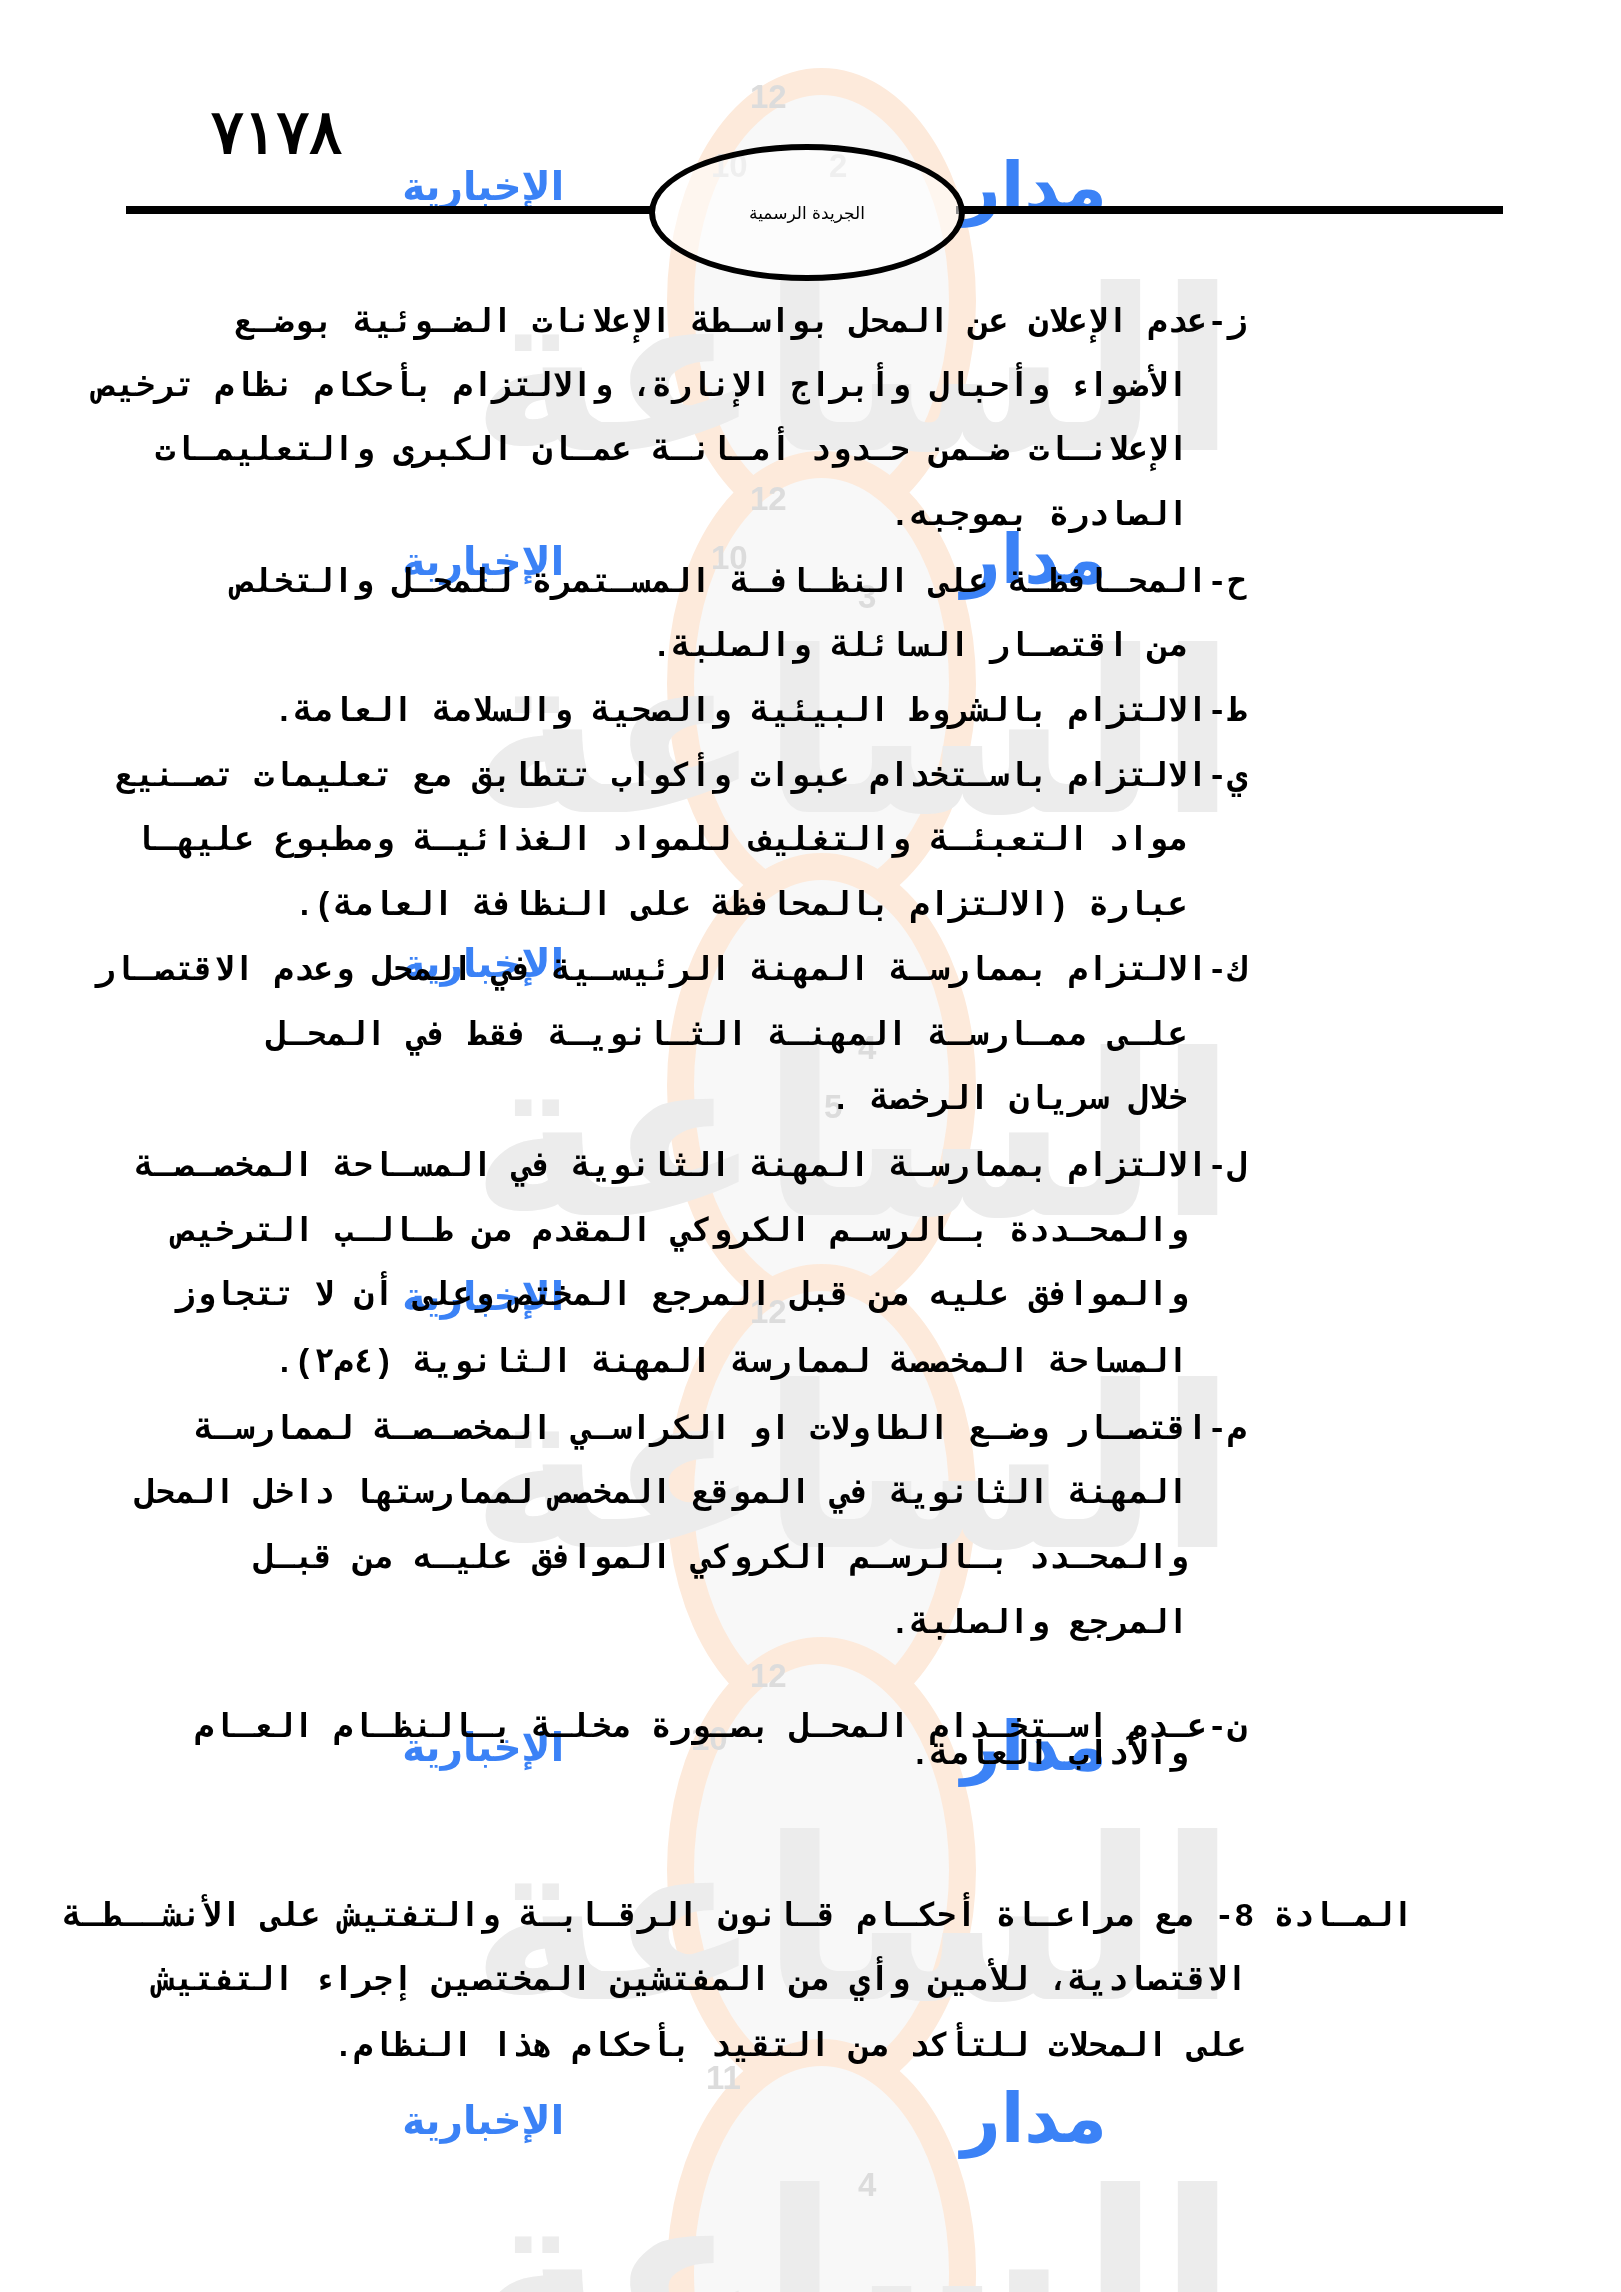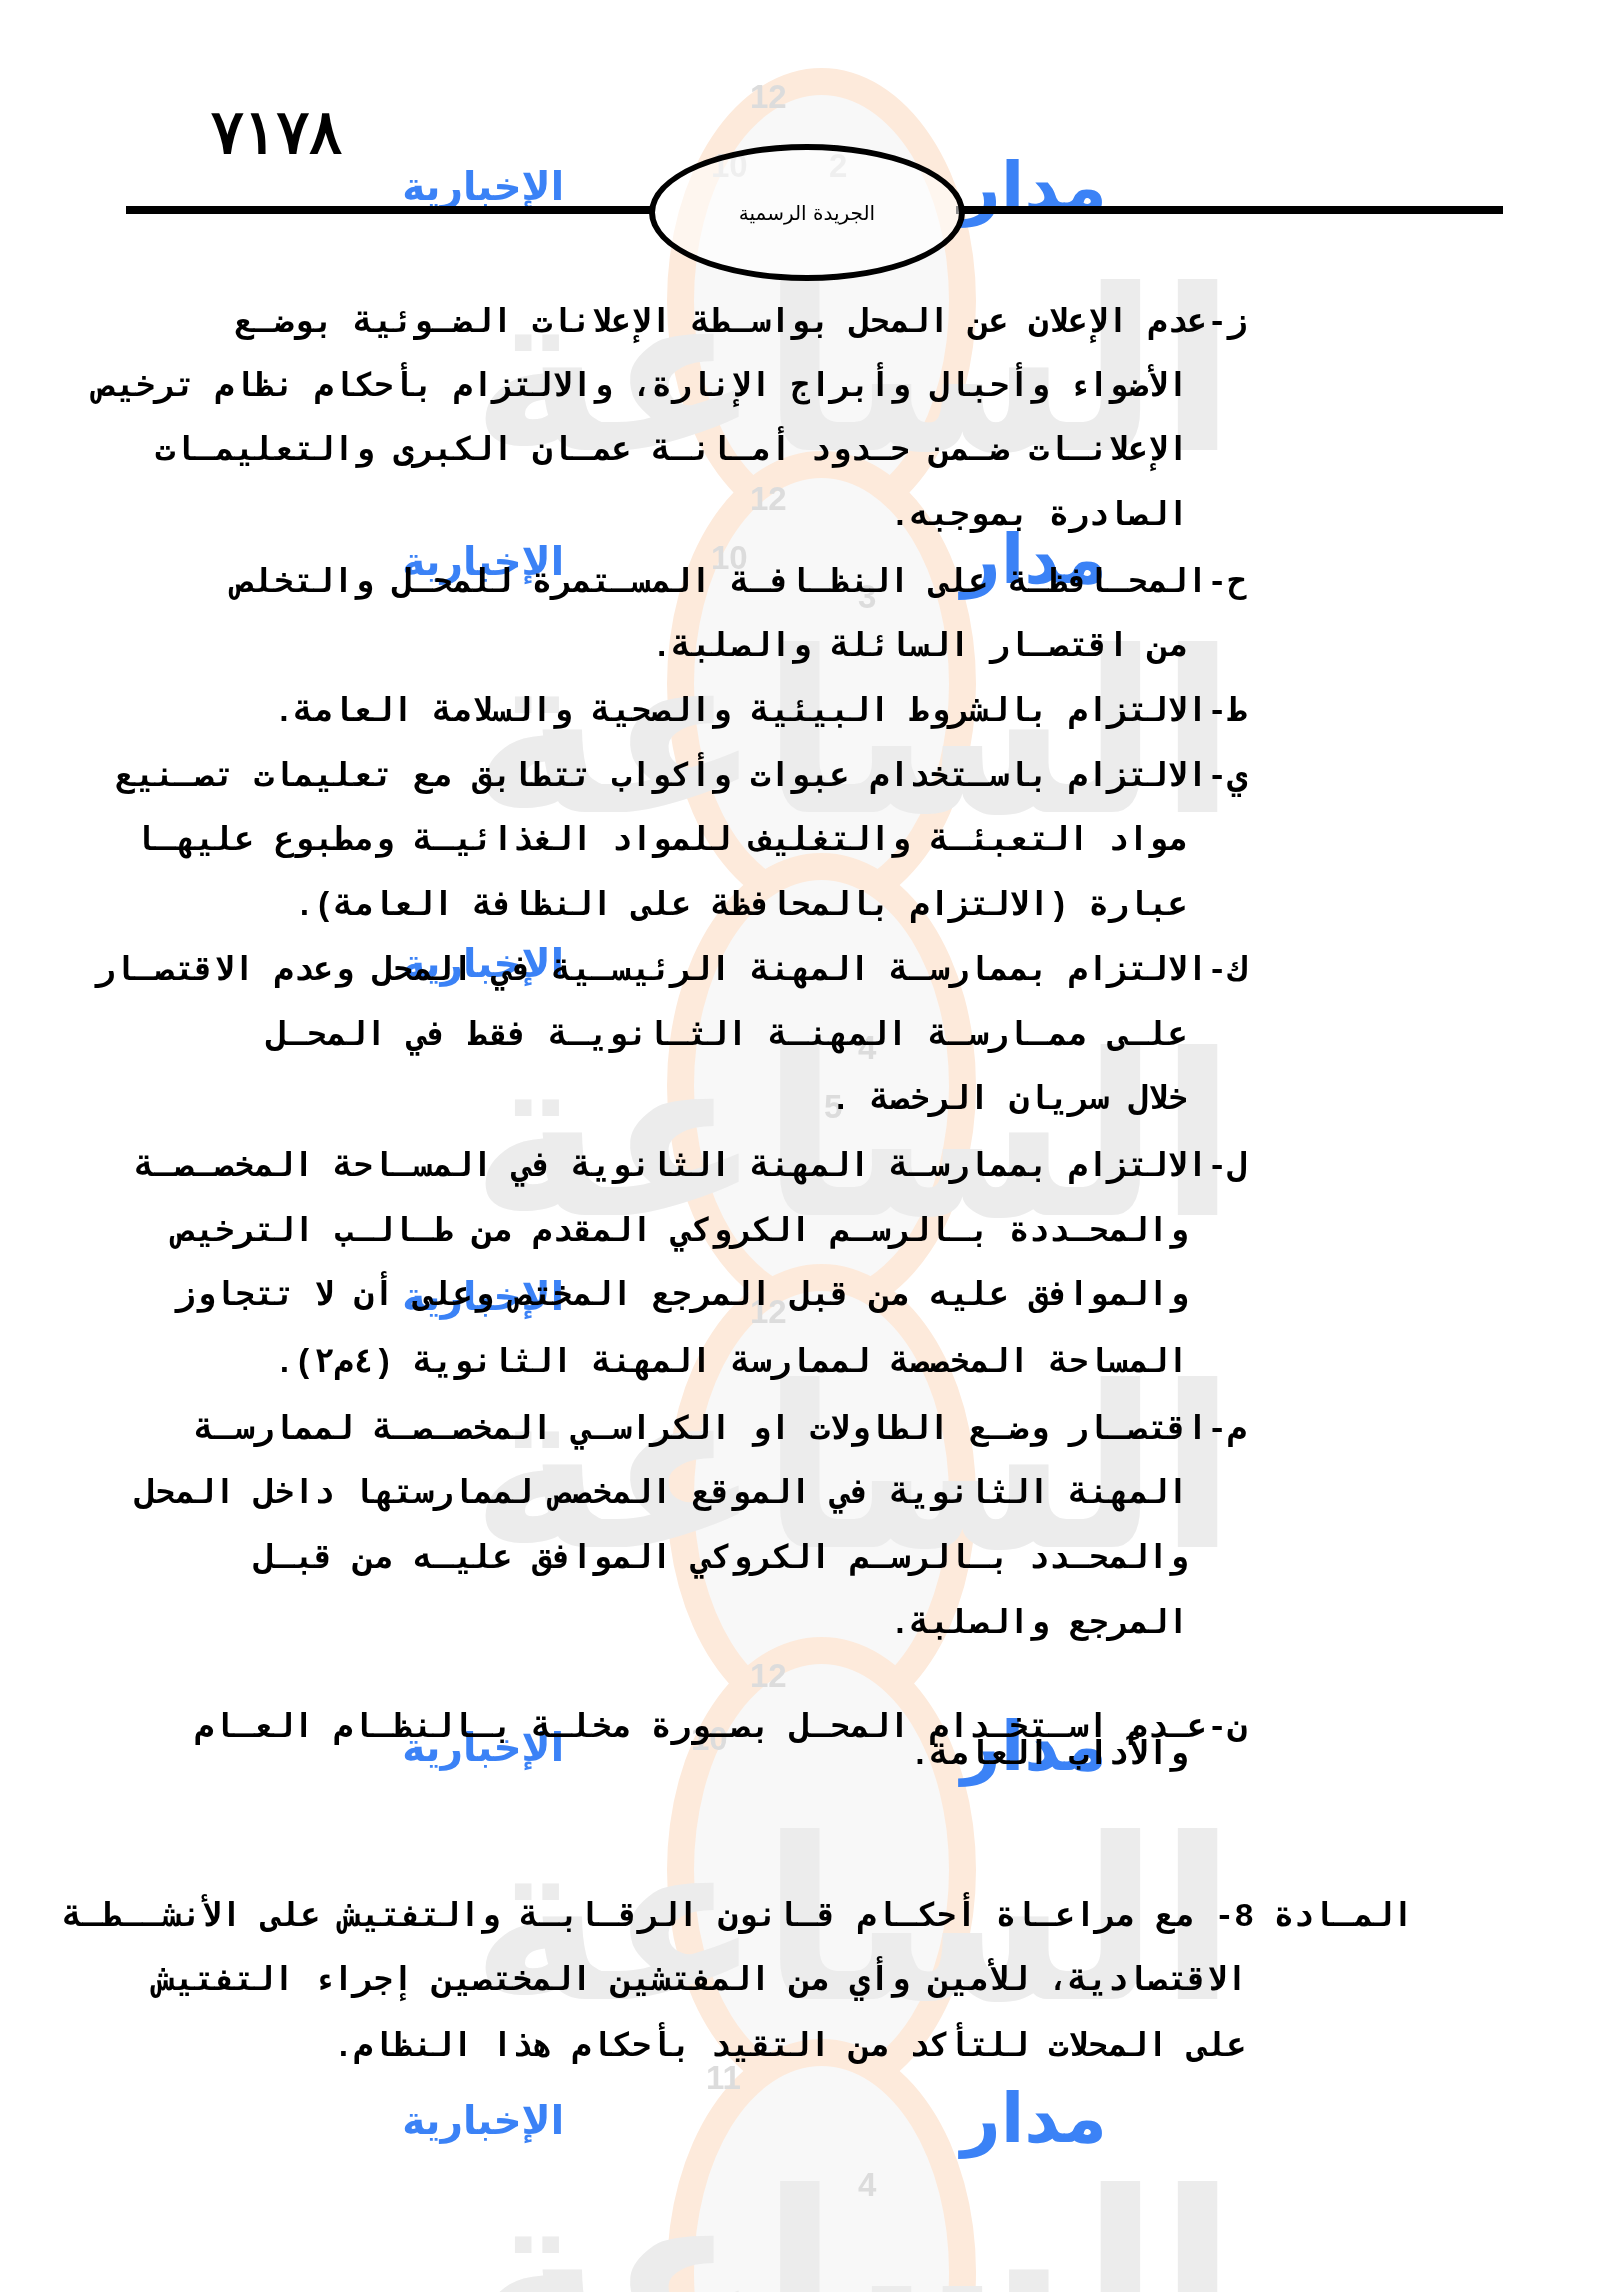--- a/index.html
+++ b/index.html
@@ -23,21 +23,21 @@
     letter-spacing: 9.8px; direction: ltr;
   }
   .rule { position: absolute; top: 206px; height: 7.8px; background: #000; z-index: 2; }
   .rule-left { left: 126px; width: 525px; }
   .rule-right { left: 956px; width: 547px; }
   .masthead {
     position: absolute; left: 649px; top: 144px; width: 304px; height: 125px;
     border: 6.9px solid #000; border-radius: 50%; background: rgba(255,255,255,0.55);
     z-index: 2; display: flex; align-items: center; justify-content: center;
   }
-  .masthead span { font-family: "DejaVu Sans", sans-serif; font-size: 20px; color: #000; direction: rtl; }
+  .masthead span { font-family: "DejaVu Sans", sans-serif; font-size: 17px; color: #000; direction: rtl; }
 
   .line {
     position: absolute; z-index: 3; direction: rtl; white-space: nowrap;
     font-family: Liberation Mono, monospace; font-weight: bold; font-size: 33px;
     color: #000; line-height: 49px; text-align: justify;
   }
   .item-first { right: 374px; width: 980px; text-align-last: justify; }
   .item-cont { right: 433px; width: 921px; text-align-last: justify; }
   .item-last { right: 433px; text-align-last: auto; }
   .art-first { right: 208px; width: 1010px; text-align-last: justify; }

